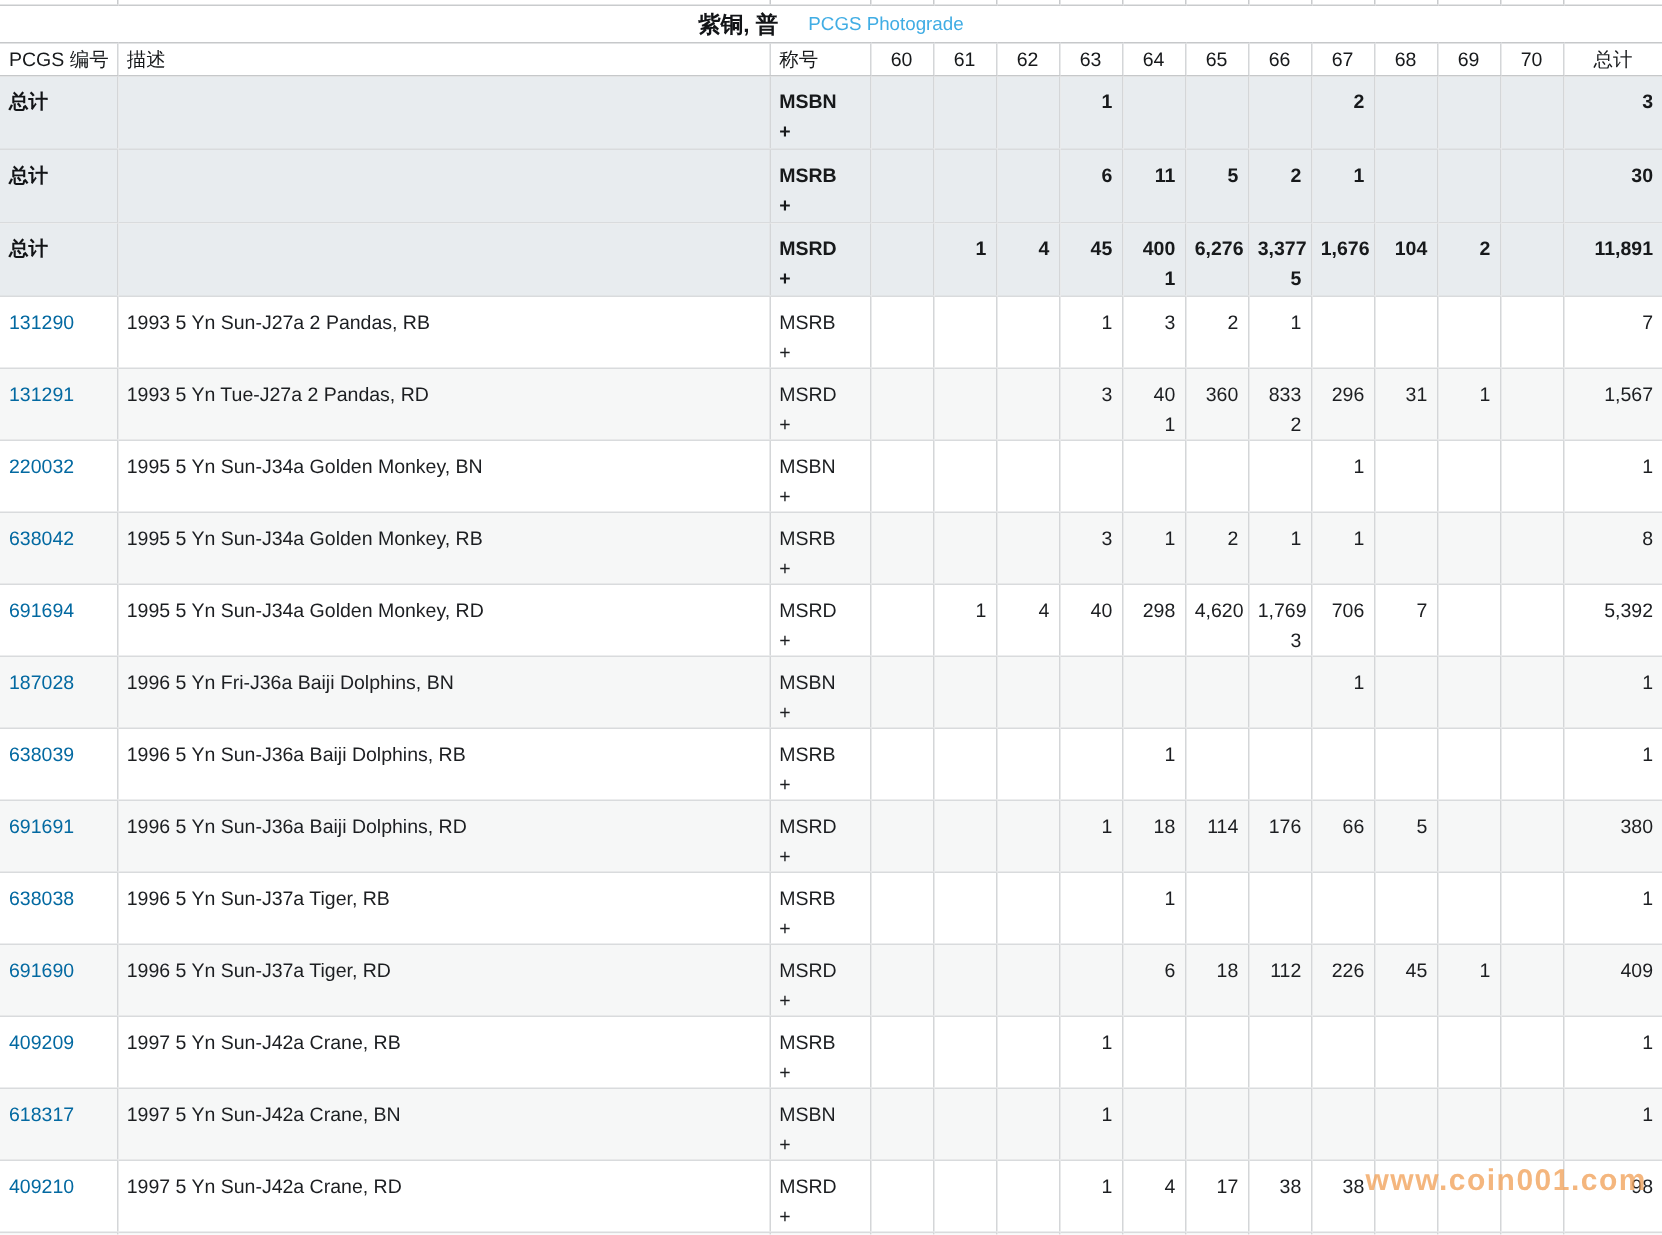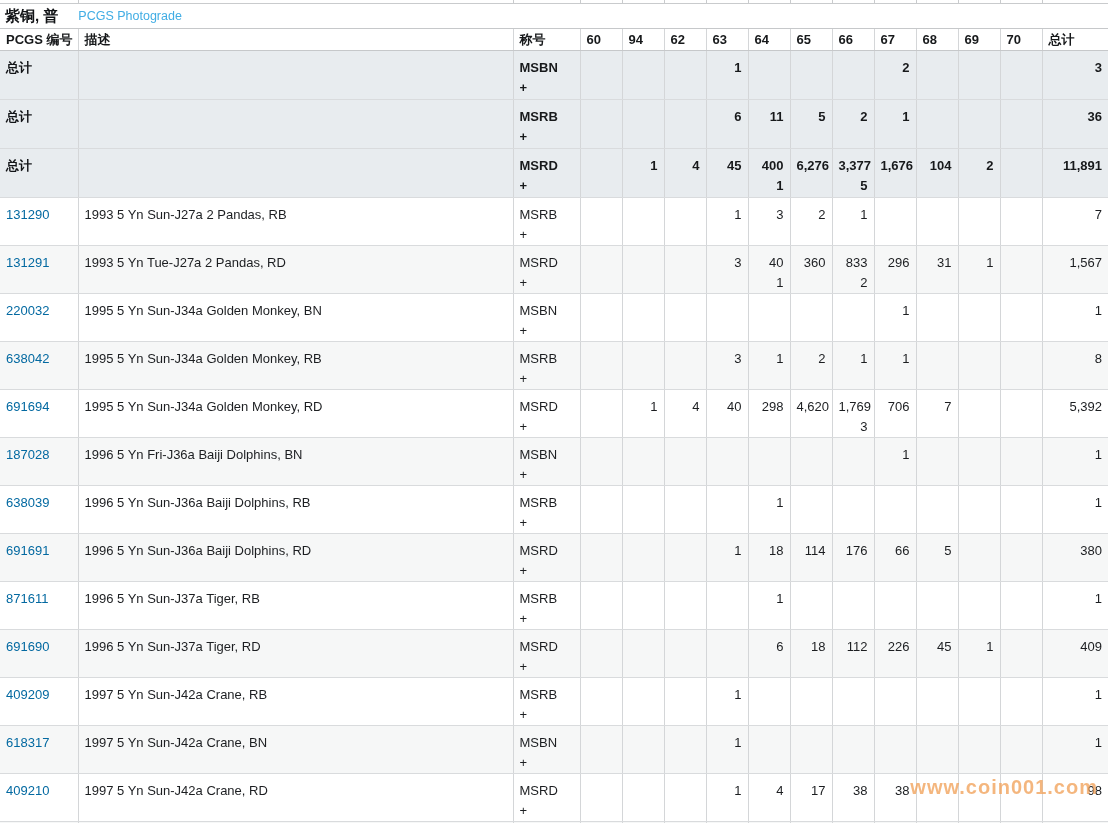--- a/index.html
+++ b/index.html
@@ -13,35 +13,35 @@
   col.c-desc{width:435px;}
   col.c-desig{width:67px;}
   col.c-grade{width:42px;}
   col.c-total{width:66px;}
 
   
   .sliver td{height:3px;padding:0;border-bottom:1px solid #c9cbcd;border-left:1px solid #c9cbcd;}
   .sliver td:first-child{border-left:none;}
 
   .titlebar{
-    display:flex;justify-content:flex-start;align-items:center;
+    display:flex;justify-content:center;align-items:center;
     height:24px;padding:0 5px;
   }
   .page-title{font-size:15px;font-weight:bold;color:#121417;}
   .photograde-link{font-size:12.5px;color:#41ade4;text-decoration:none;cursor:pointer;margin-left:20px;}
 
   thead th{
-    height:21px;font-size:13px;font-weight:bold;color:#17191b;
+    height:21px;font-size:13px;font-weight:normal;color:#17191b;
     border-top:1px solid #c6c8ca;border-bottom:1px solid #c6c8ca;
     border-left:1px solid #d4d6d8;padding:0 6px;vertical-align:middle;
     background:#fff;white-space:nowrap;overflow:hidden;
   }
   thead th:first-child{border-left:none;}
   th.h-left{text-align:left;}
-  th.h-right{text-align:left;}
+  th.h-right{text-align:center;}
 
   tbody td{
     vertical-align:top;padding:7px 6px 0 6px;
     border-bottom:1px solid #d9dbdd;border-left:1px solid #d4d6d8;
     font-size:13px;line-height:20px;overflow:hidden;white-space:nowrap;
   }
   tbody td:first-child{border-left:none;}
   tr.row-total td{height:41px;background:#e8ecef;font-weight:bold;color:#17191b;}
   tr.row-data td{height:38px;background:#fff;}
   tr.row-data.alt td{background:#f6f7f7;}
@@ -120,21 +120,21 @@
       <col class="c-grade">
       <col class="c-grade">
       <col class="c-total">
   </colgroup>
   <thead>
     <tr>
       <th class="h-left">PCGS 编号</th>
       <th class="h-left">描述</th>
       <th class="h-left">称号</th>
       <th class="h-right">60</th>
-        <th class="h-right">94</th>
+        <th class="h-right">61</th>
         <th class="h-right">62</th>
         <th class="h-right">63</th>
         <th class="h-right">64</th>
         <th class="h-right">65</th>
         <th class="h-right">66</th>
         <th class="h-right">67</th>
         <th class="h-right">68</th>
         <th class="h-right">69</th>
         <th class="h-right">70</th>
         <th class="h-right" id="total-th">总计</th>
@@ -216,21 +216,21 @@
         </td>
         <td class="c-num">
           <span class="line2"></span>
         </td>
         <td class="c-num">
           <span class="line2"></span>
         </td>
         <td class="c-num">
           <span class="line2"></span>
         </td>
-        <td class="c-num">36</td>
+        <td class="c-num">30</td>
       </tr>
       <tr class="row-total">
         <td class="c-no"><span class="total-label">总计</span></td>
         <td class="c-desc"></td>
         <td class="c-desig">
           <span class="line2">MSRD</span>
           <span class="line2">+</span>
         </td>
         <td class="c-num">
           <span class="line2"></span>
@@ -602,21 +602,21 @@
         </td>
         <td class="c-num">
           <span class="line2"></span>
         </td>
         <td class="c-num">
           <span class="line2"></span>
         </td>
         <td class="c-num">380</td>
       </tr>
       <tr class="row-data">
-        <td class="c-no"><a class="pcgs-link">871611</a></td>
+        <td class="c-no"><a class="pcgs-link">638038</a></td>
         <td class="c-desc">1996 5 Yn Sun-J37a Tiger, RB</td>
         <td class="c-desig">
           <span class="line2">MSRB</span>
           <span class="line2">+</span>
         </td>
         <td class="c-num">
           <span class="line2"></span>
         </td>
         <td class="c-num">
           <span class="line2"></span>

